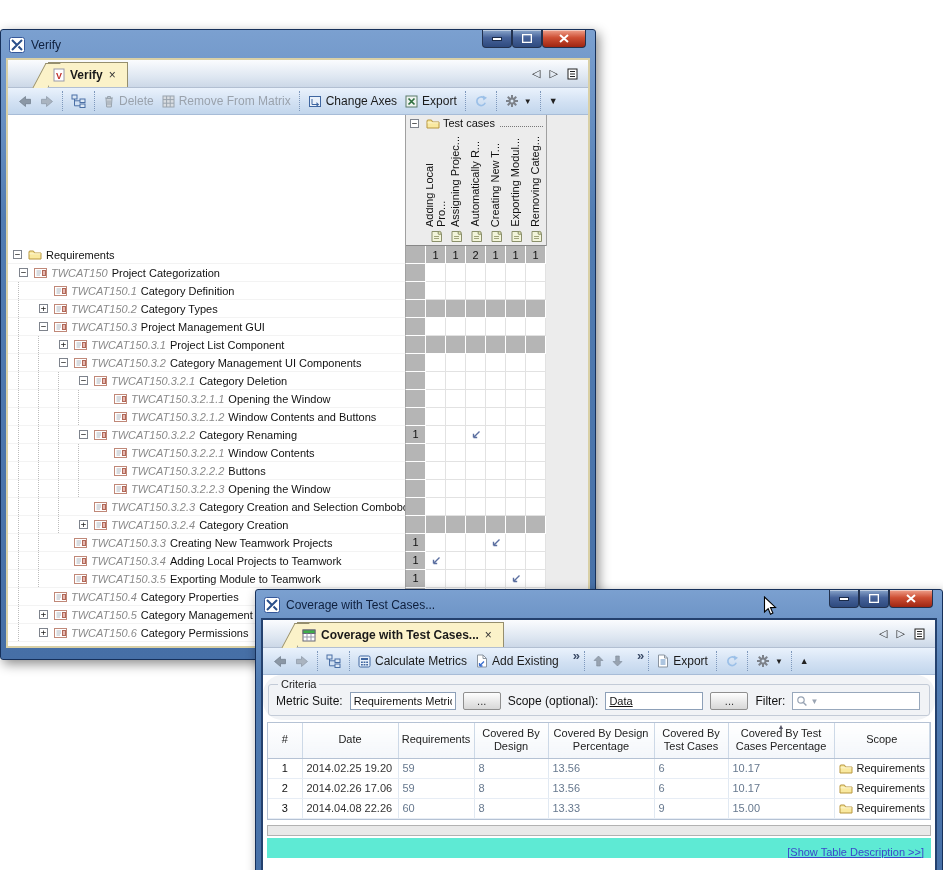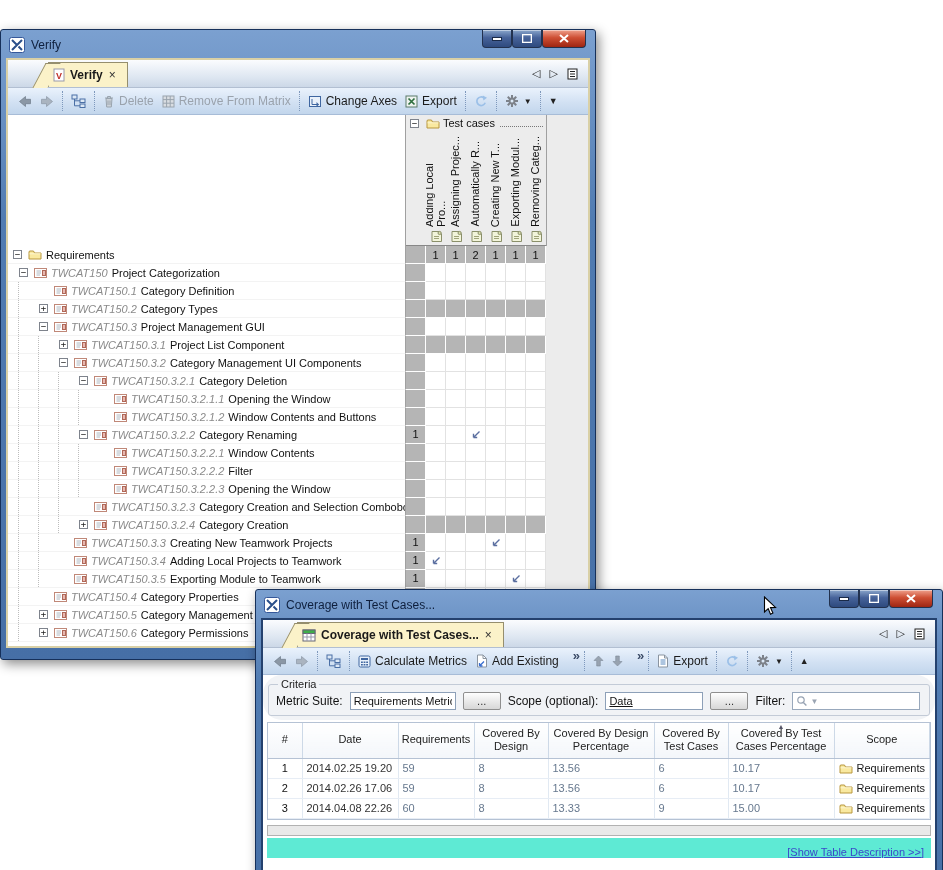--- a/index.html
+++ b/index.html
@@ -637,21 +637,21 @@
               <span class="guide"></span>
               <span class="exp-none"></span>
               <span class="icn">
                 <svg width="13" height="10">
                   <rect x="0.5" y="0.5" width="12" height="9" fill="#fff" stroke="#c08878"></rect>
                   <path d="M2.5 3 H7 M2.5 5 H7 M2.5 7 H6" stroke="#9aa4b0" stroke-width=".8"></path>
                   <rect x="8.5" y="2.5" width="3" height="5" fill="#e8b8b0" stroke="#b06858"></rect>
                 </svg>
               </span>
               <span class="tid">TWCAT150.3.2.2.2</span>
-              <span class="tname">Filter</span>
+              <span class="tname">Buttons</span>
             </div>
             <div class="rhcell"></div>
             <div class="mcell"></div>
             <div class="mcell"></div>
             <div class="mcell"></div>
             <div class="mcell"></div>
             <div class="mcell"></div>
             <div class="mcell"></div>
             <div class="mfill"></div>
           </div>

